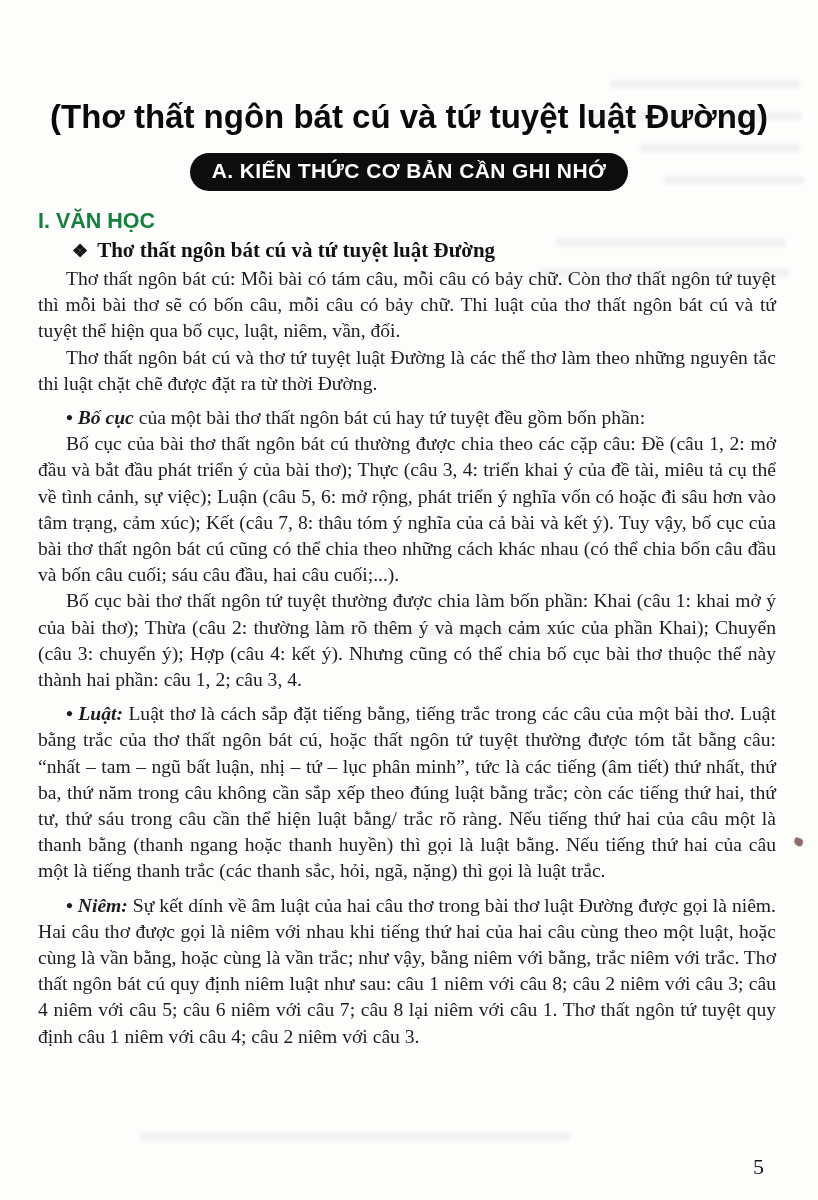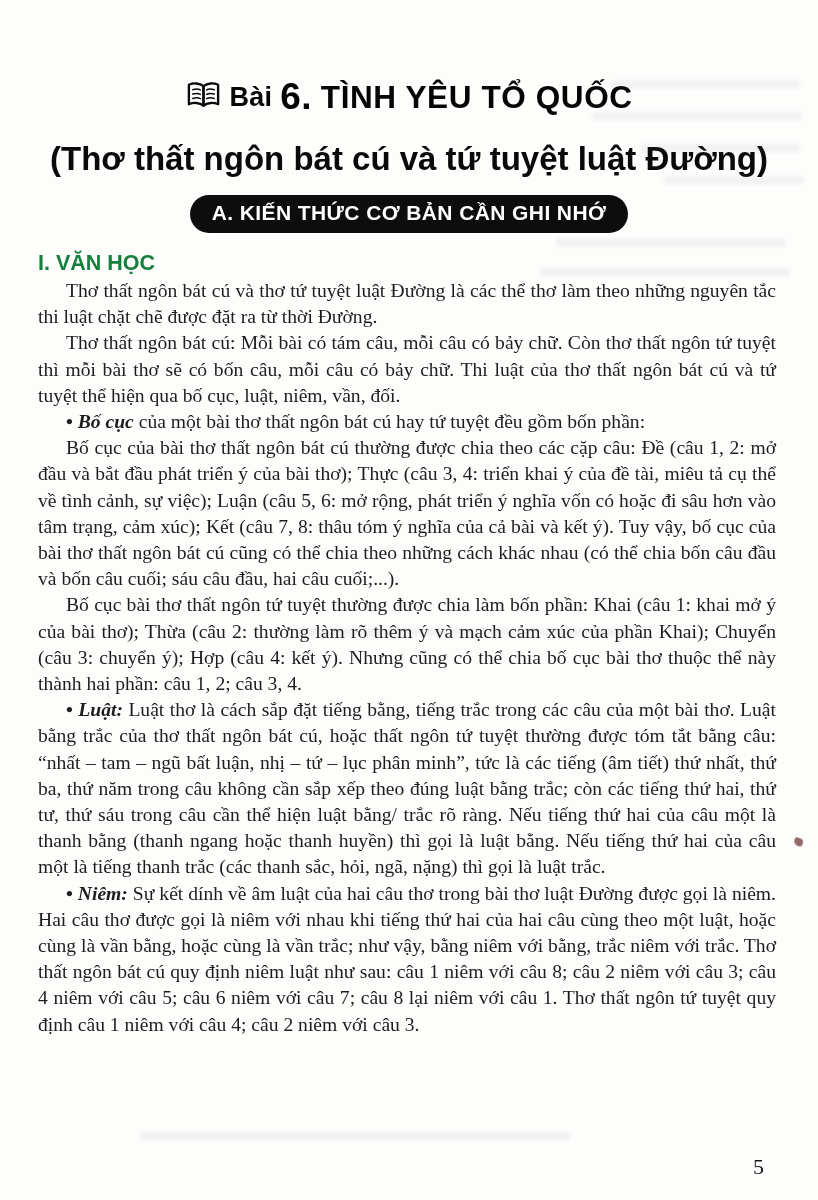--- a/index.html
+++ b/index.html
@@ -72,21 +72,21 @@
   .subsection-heading .marker { font-size: 18px; margin-right: 9px; }
 
   .para {
     margin: 0;
     font-size: 19.6px;
     line-height: 26.2px;
     text-align: justify;
     text-indent: 28px;
     color: #1d1d1d;
   }
-  .para.bullet { }
+  .para.bullet { margin-top: 8px; }
   .para .i  { }
   .para .bi { font-style: italic; font-weight: 700; }
   .para .b  { font-weight: 700; }
 
   .page-number {
     position: absolute;
     right: 54px; bottom: 20px;
     font-size: 22px;
     color: #161616;
   }
@@ -120,48 +120,34 @@
   <div class="bleed" style="left:640px; top:144px; width:160px; height:9px;"></div>
   <div class="bleed" style="left:664px; top:176px; width:140px; height:9px;"></div>
   <div class="bleed" style="left:556px; top:238px; width:230px; height:9px;"></div>
   <div class="bleed" style="left:540px; top:268px; width:250px; height:9px;"></div>
   <div class="bleed" style="left:300px; top:628px; width:330px; height:8px;"></div>
   <div class="bleed" style="left:140px; top:1132px; width:430px; height:9px;"></div>
 
   <div class="stray-mark"></div>
 
   <div class="header">
-    <h1 class="title-line">
-      <span class="book-icon">
-        <svg viewBox="0 0 38 30" width="37" height="30" fill="none" stroke="#0a0a0a" stroke-width="2.4" stroke-linejoin="round" stroke-linecap="round">
-          <path d="M19 6 C15 2.5 8.5 2.5 4 4.5 L4 24.5 C8.5 22.5 15 22.5 19 26 Z"></path>
-          <path d="M19 6 C23 2.5 29.5 2.5 34 4.5 L34 24.5 C29.5 22.5 23 22.5 19 26 Z"></path>
-          <path d="M8 9.5 C11.5 8.5 14 8.8 15.7 9.8" stroke-width="1.6"></path>
-          <path d="M8 14 C11.5 13 14 13.3 15.7 14.3" stroke-width="1.6"></path>
-          <path d="M8 18.5 C11.5 17.5 14 17.8 15.7 18.8" stroke-width="1.6"></path>
-          <path d="M22.3 9.8 C24 8.8 26.5 8.5 30 9.5" stroke-width="1.6"></path>
-          <path d="M22.3 14.3 C24 13.3 26.5 13 30 14" stroke-width="1.6"></path>
-          <path d="M22.3 18.8 C24 17.8 26.5 17.5 30 18.5" stroke-width="1.6"></path>
-        </svg>
-      </span>
-      <span class="lesson-word">Bài</span>
-      <span class="lesson-number">6.</span>
-      <span class="lesson-name">TÌNH YÊU TỔ QUỐC</span>
-    </h1>
     <div class="subtitle">(Thơ thất ngôn bát cú và tứ tuyệt luật Đường)</div>
     <div class="banner-wrap">
       <span class="banner">A. KIẾN THỨC CƠ BẢN CẦN GHI NHỚ</span>
     </div>
   </div>
 
   <div class="content">
     <div class="section-heading">I. VĂN HỌC</div>
+    <div class="subsection-heading">
+      <span class="marker">❖</span><span>Thơ thất ngôn bát cú và tứ tuyệt luật Đường</span>
+    </div>
     <div id="paragraphs">
+        <p class="para"><span>Thơ thất ngôn bát cú: Mỗi bài có tám câu, mỗi câu có bảy chữ. Còn thơ thất ngôn tứ tuyệt thì mỗi bài thơ sẽ có bốn câu, mỗi câu có bảy chữ. Thi luật của thơ thất ngôn bát cú và tứ tuyệt thể hiện qua bố cục, luật, niêm, vần, đối.</span></p>
         <p class="para"><span>Thơ thất ngôn bát cú và thơ tứ tuyệt luật Đường là các thể thơ làm theo những nguyên tắc thi luật chặt chẽ được đặt ra từ thời Đường.</span></p>
-        <p class="para"><span>Thơ thất ngôn bát cú: Mỗi bài có tám câu, mỗi câu có bảy chữ. Còn thơ thất ngôn tứ tuyệt thì mỗi bài thơ sẽ có bốn câu, mỗi câu có bảy chữ. Thi luật của thơ thất ngôn bát cú và tứ tuyệt thể hiện qua bố cục, luật, niêm, vần, đối.</span></p>
         <p class="para bullet"><span class="b">• </span><span class="bi">Bố cục</span><span> của một bài thơ thất ngôn bát cú hay tứ tuyệt đều gồm bốn phần:</span></p>
         <p class="para"><span>Bố cục của bài thơ thất ngôn bát cú thường được chia theo các cặp câu: </span><span class="i">Đề</span><span> (câu 1, 2: mở đầu và bắt đầu phát triển ý của bài thơ); </span><span class="i">Thực</span><span> (câu 3, 4: triển khai ý của đề tài, miêu tả cụ thể về tình cảnh, sự việc); </span><span class="i">Luận</span><span> (câu 5, 6: mở rộng, phát triển ý nghĩa vốn có hoặc đi sâu hơn vào tâm trạng, cảm xúc); </span><span class="i">Kết</span><span> (câu 7, 8: thâu tóm ý nghĩa của cả bài và kết ý). Tuy vậy, bố cục của bài thơ </span><span class="i">thất ngôn bát cú</span><span> cũng có thể chia theo những cách khác nhau (có thể chia bốn câu đầu và bốn câu cuối; sáu câu đầu, hai câu cuối;...).</span></p>
         <p class="para"><span>Bố cục bài thơ thất ngôn tứ tuyệt thường được chia làm bốn phần: </span><span class="i">Khai</span><span> (câu 1: khai mở ý của bài thơ); </span><span class="i">Thừa</span><span> (câu 2: thường làm rõ thêm ý và mạch cảm xúc của phần </span><span class="i">Khai</span><span>); </span><span class="i">Chuyển</span><span> (câu 3: chuyển ý); </span><span class="i">Hợp</span><span> (câu 4: kết ý). Nhưng cũng có thể chia bố cục bài thơ thuộc thể này thành hai phần: câu 1, 2; câu 3, 4.</span></p>
         <p class="para bullet"><span class="b">• </span><span class="bi">Luật:</span><span> Luật thơ là cách sắp đặt tiếng bằng, tiếng trắc trong các câu của một bài thơ. Luật bằng trắc của thơ thất ngôn bát cú, hoặc thất ngôn tứ tuyệt thường được tóm tắt bằng câu: “nhất – tam – ngũ bất luận, nhị – tứ – lục phân minh”, tức là các tiếng (âm tiết) </span><span class="i">thứ nhất, thứ ba, thứ năm</span><span> trong câu không cần sắp xếp theo đúng luật bằng trắc; còn các </span><span class="i">tiếng thứ hai, thứ tư, thứ sáu</span><span> trong câu cần thể hiện luật bằng/ trắc rõ ràng. Nếu </span><span class="i">tiếng thứ hai</span><span> của câu một là thanh bằng (thanh ngang hoặc thanh huyền) thì gọi là luật bằng. Nếu </span><span class="i">tiếng thứ hai</span><span> của câu một là tiếng thanh trắc (các thanh sắc, hỏi, ngã, nặng) thì gọi là luật trắc.</span></p>
         <p class="para bullet"><span class="b">• </span><span class="bi">Niêm:</span><span> Sự kết dính về âm luật của hai câu thơ trong bài thơ luật Đường được gọi là niêm. Hai câu thơ được gọi là niêm với nhau khi tiếng thứ hai của hai câu cùng theo một luật, hoặc cùng là vần bằng, hoặc cùng là vần trắc; như vậy, bằng niêm với bằng, trắc niêm với trắc. Thơ thất ngôn bát cú quy định niêm luật như sau: câu 1 niêm với câu 8; câu 2 niêm với câu 3; câu 4 niêm với câu 5; câu 6 niêm với câu 7; câu 8 lại niêm với câu 1. Thơ thất ngôn tứ tuyệt quy định câu 1 niêm với câu 4; câu 2 niêm với câu 3.</span></p>
       </div>
   </div>
 
   <div class="page-number">5</div>
 </div>

